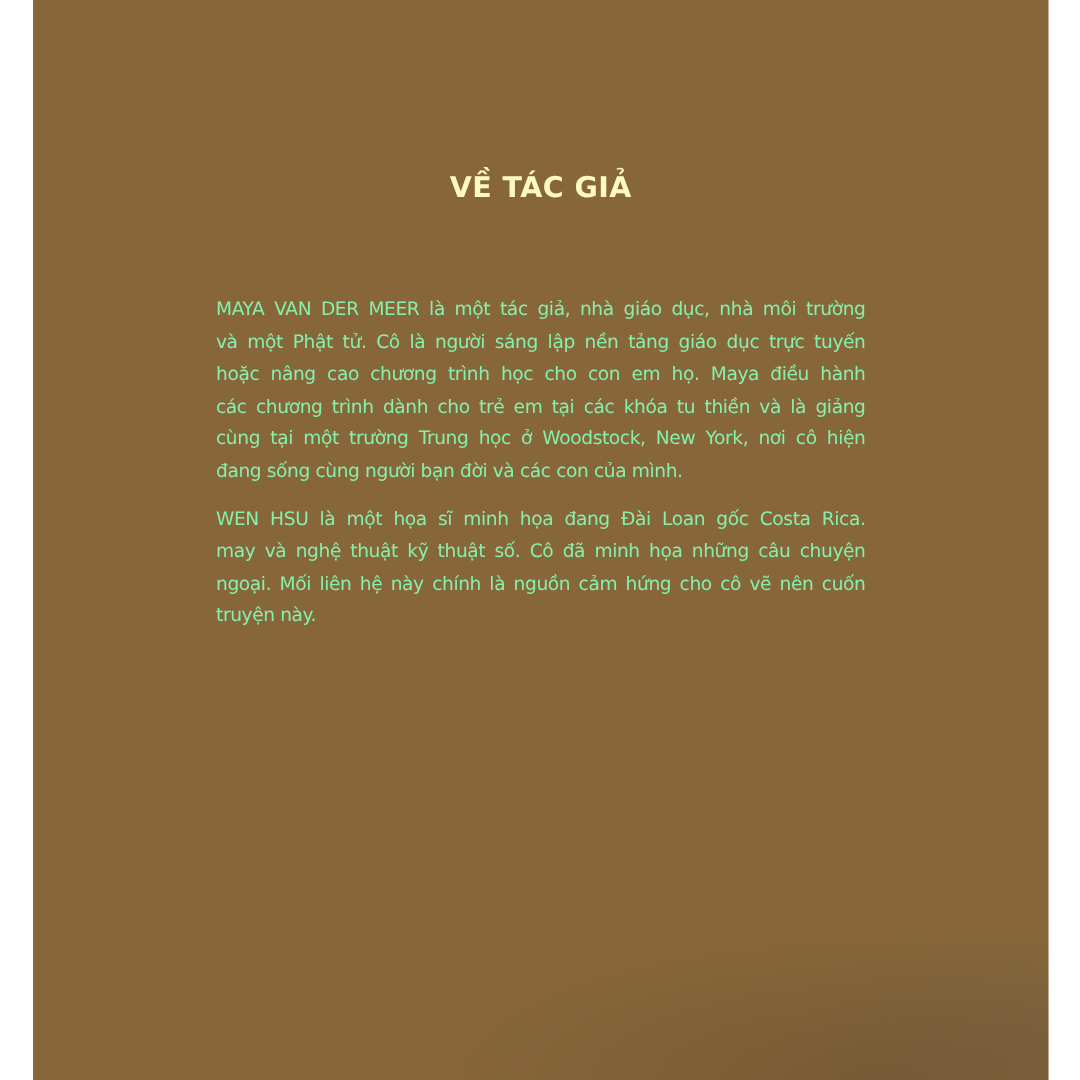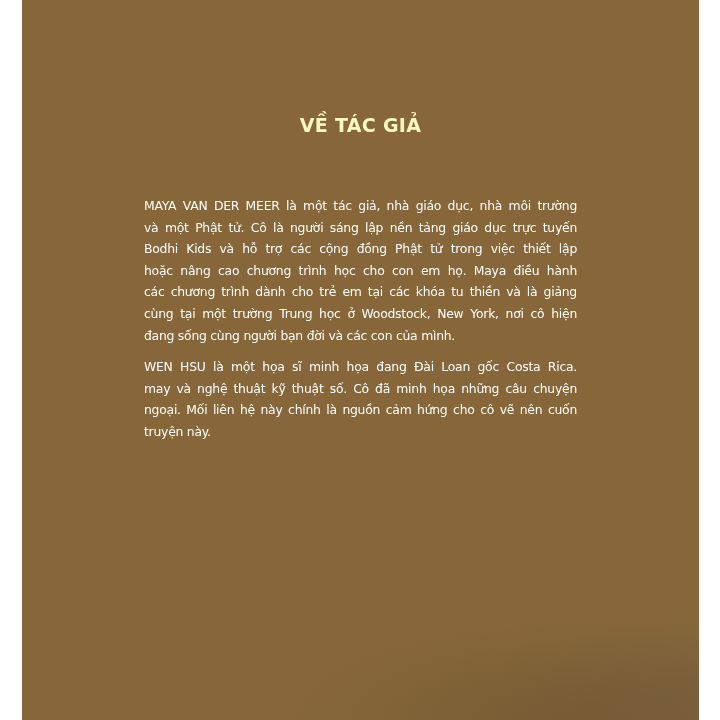--- a/index.html
+++ b/index.html
@@ -40,21 +40,21 @@
       font-family: "DejaVu Sans", sans-serif;
       font-weight: bold;
       font-size: 19px;
       letter-spacing: 0.3px;
     }
     .body {
       position: absolute;
       left: 122px;
       top: 195px;
       width: 433px;
-      color: #ffffff;
+      color: #86efac;
       font-family: "DejaVu Sans", sans-serif;
       font-size: 12.4px;
       line-height: 21.6px;
       letter-spacing: -0.25px;
     }
     .para {
       margin: 0 0 10px 0;
     }
     .line {
       display: block;
@@ -72,21 +72,20 @@
 
 <div class="page">
   <div class="shade"></div>
 
   <div class="title">VỀ TÁC GIẢ</div>
 
   <div class="body">
     <p class="para">
       <span class="line">MAYA VAN DER MEER là một tác giả, nhà giáo dục, nhà môi trường</span>
       <span class="line">và một Phật tử. Cô là người sáng lập nền tảng giáo dục trực tuyến</span>
-      <span class="line">Bodhi Kids và hỗ trợ các cộng đồng Phật tử trong việc thiết lập</span>
       <span class="line">hoặc nâng cao chương trình học cho con em họ. Maya điều hành</span>
       <span class="line">các chương trình dành cho trẻ em tại các khóa tu thiền và là giảng</span>
       <span class="line">cùng tại một trường Trung học ở Woodstock, New York, nơi cô hiện</span>
       <span class="line last">đang sống cùng người bạn đời và các con của mình.</span>
     </p>
     <p class="para">
       <span class="line">WEN HSU là một họa sĩ minh họa đang Đài Loan gốc Costa Rica.</span>
       <span class="line">may và nghệ thuật kỹ thuật số. Cô đã minh họa những câu chuyện</span>
       <span class="line">ngoại. Mối liên hệ này chính là nguồn cảm hứng cho cô vẽ nên cuốn</span>
       <span class="line last">truyện này.</span>

